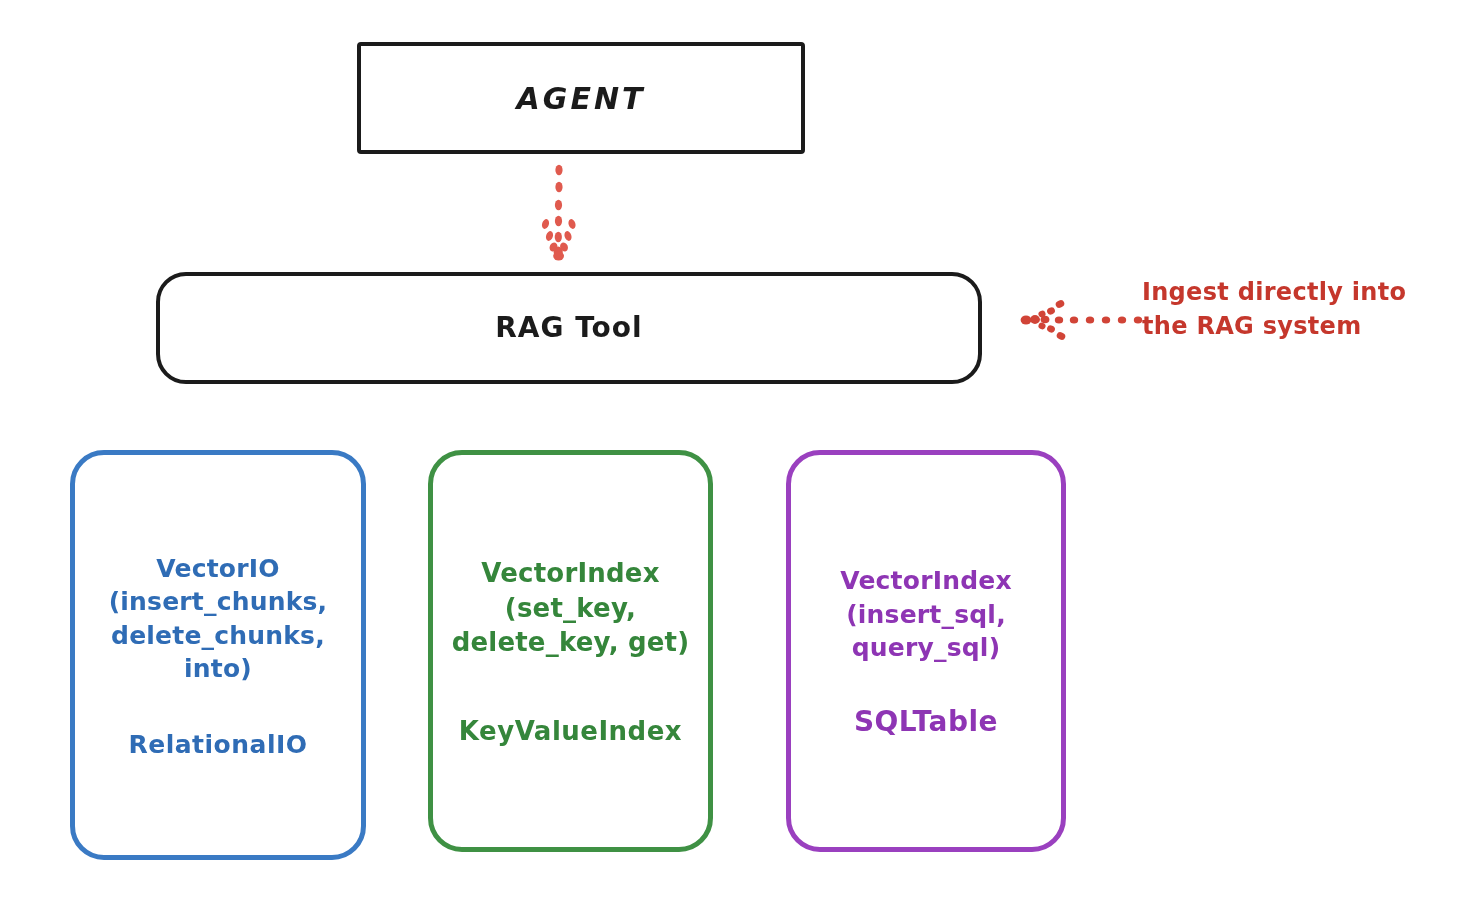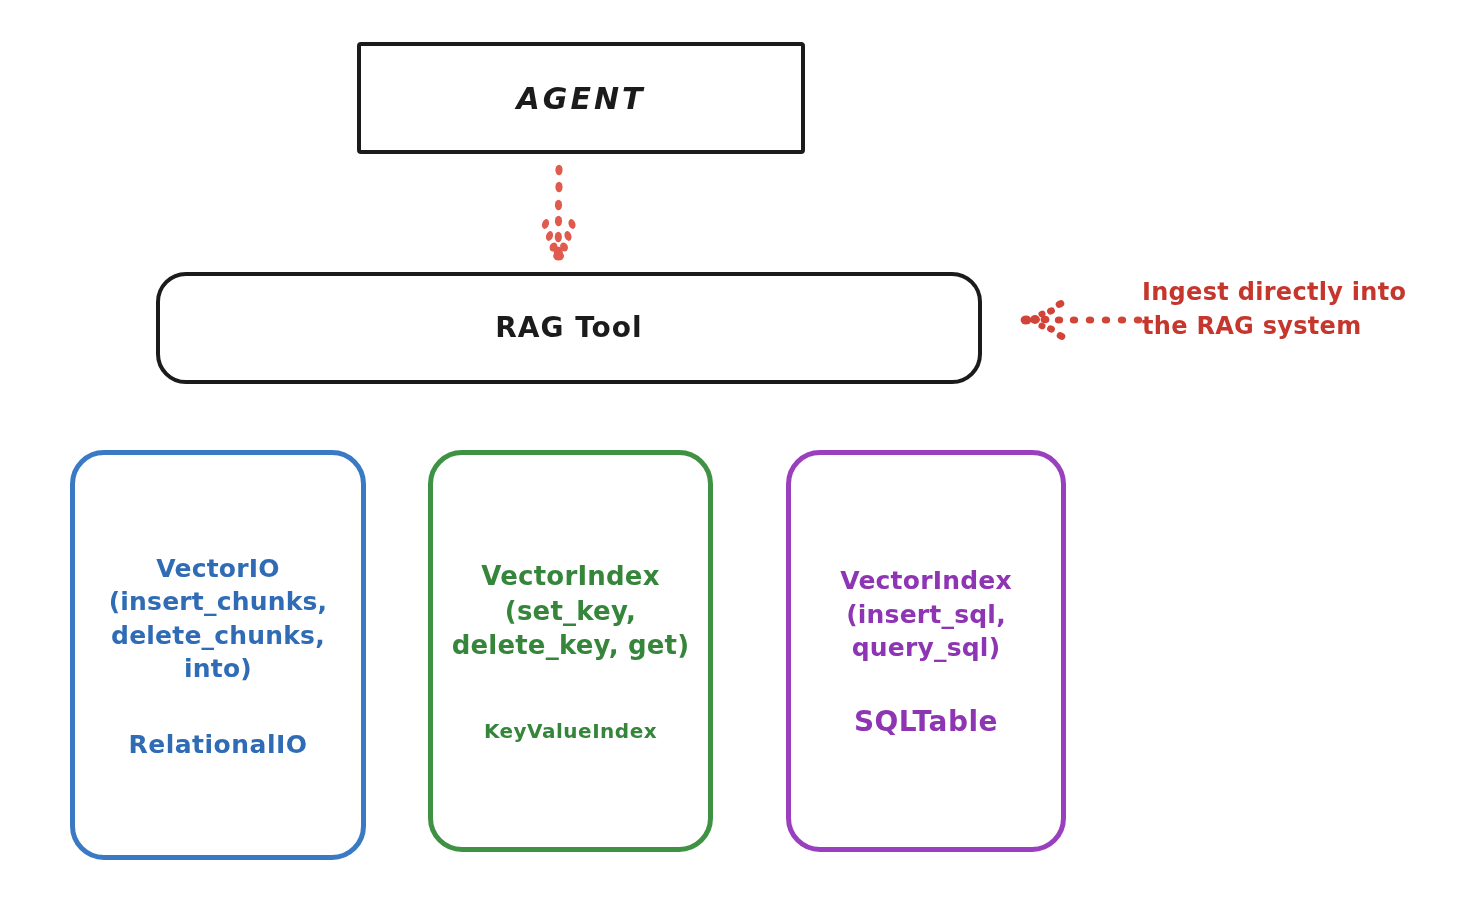--- a/index.html
+++ b/index.html
@@ -105,21 +105,21 @@
   #keyvalue-node {
     left: 428px;
     top: 450px;
     width: 285px;
     height: 402px;
     border-color: #3f9144;
   }
   #keyvalue-node .node-label,
   #keyvalue-node .node-sublabel { color: #35863b; }
   #keyvalue-node .node-label { font-size: 26px; }
-  #keyvalue-node .node-sublabel { font-size: 20px; margin-top: 56px; }
+  #keyvalue-node .node-sublabel { font-size: 26px; margin-top: 56px; }
 
   #relational-node {
     left: 786px;
     top: 450px;
     width: 280px;
     height: 402px;
     border-color: #9a40bf;
   }
   #relational-node .node-label,
   #relational-node .node-sublabel { color: #8e35b4; }

